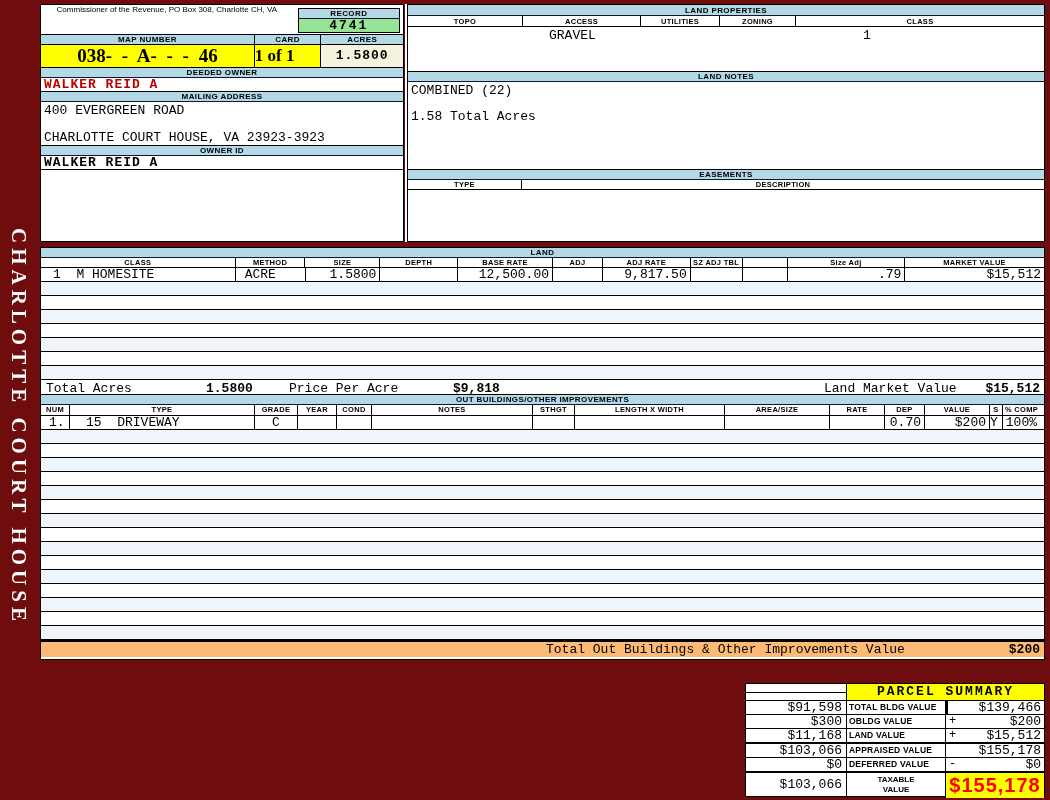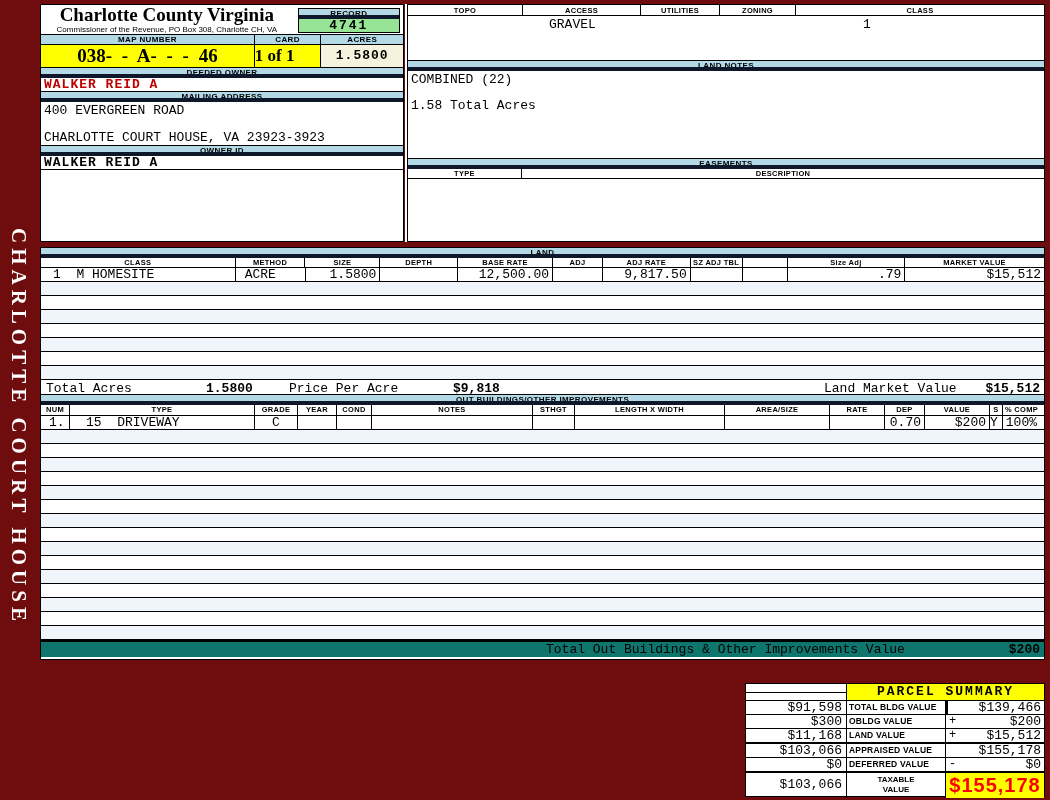--- a/index.html
+++ b/index.html
@@ -11,21 +11,21 @@
   }
   *{margin:0;padding:0;box-sizing:border-box;}
   body{width:1050px;height:800px;overflow:hidden;}
   .canvas{position:relative;width:1050px;height:800px;background:var(--maroon);font-family:var(--mono);}
   .sidebar-text{position:absolute;left:6px;top:228px;height:380px;writing-mode:vertical-rl;
     color:#fff;font:bold 21px var(--serif);letter-spacing:5px;white-space:nowrap;}
   .panel{position:absolute;background:#fff;border:1px solid #000;}
   .p-left{left:40px;top:4px;width:364px;height:238px;}
   .p-right{left:407px;top:4px;width:638px;height:238px;border-left:1px solid #000;box-shadow:-2px 0 0 #fff;}
   .p-mid{left:40px;top:247px;width:1005px;height:413px;}
-  .bar{background:var(--blue);border-bottom:4px solid #0f172a;text-align:center;
+  .bar{background:var(--blue);border-bottom:1px solid #0f172a;text-align:center;
     font:bold 8px var(--sans);letter-spacing:.4px;height:10px;line-height:10px;overflow:hidden;}
   .bar.h11{height:11px;line-height:11px;}
   .hdr-row{display:flex;background:#fff;border-bottom:1px solid #000;height:10px;}
   .hdr-row.h11{height:11px;}
   .hdr-row>div{border-right:1px solid #000;font:bold 7.5px var(--sans);letter-spacing:.3px;
     text-align:center;overflow:hidden;line-height:10px;}
   .hdr-row>div:last-child{border-right:none;}
   .hdr-row.blue>div{background:var(--blue);}
   .data-row{display:flex;background:#fff;border-bottom:1px solid #000;height:14px;
     font:13px/13px var(--mono);white-space:pre;}
@@ -71,21 +71,21 @@
   .eampty{flex:1;}
   
   .lt0{width:195px;} .lt1{width:70px;} .lt2{width:75px;} .lt3{width:78px;} .lt4{width:95px;}
   .lt5{width:50px;} .lt6{width:88px;} .lt7{width:52px;} .lt8{width:45px;} .lt9{width:118px;} .lt10{width:139px;}
   
   .ob0{width:29px;} .ob1{width:185px;} .ob2{width:43px;} .ob3{width:39px;} .ob4{width:35px;}
   .ob5{width:161px;} .ob6{width:42px;} .ob7{width:150px;} .ob8{width:105px;} .ob9{width:55px;}
   .ob10{width:40px;} .ob11{width:65px;} .ob12{width:13px;} .ob13{width:37px;}
   .totrow{position:relative;height:15px;border-bottom:1px solid #000;background:#fff;font:13px/15px var(--mono);}
   .totrow span{position:absolute;top:1px;}
-  .obtotal{position:relative;height:17px;border-top:2px solid #000;background:#0f766e;font:13px/14px var(--mono);}
+  .obtotal{position:relative;height:17px;border-top:2px solid #000;background:#fdba74;font:13px/14px var(--mono);}
   .obtotal span{position:absolute;top:1px;}
   .b{font-weight:bold;}
   
   .summary{position:absolute;left:745px;top:683px;width:300px;height:114px;background:#fff;border:1px solid #000;}
   .srow{display:flex;height:14px;border-bottom:1px solid #000;}
   .srow>div{overflow:hidden;}
   .s-prior{width:101px;border-right:1px solid #000;font:13px/13px var(--mono);text-align:right;padding-right:4px;}
   .s-label{width:99px;border-right:1px solid #000;font:bold 8.5px/13px var(--sans);padding-left:2px;letter-spacing:.2px;}
   .s-op{width:13px;font:12px/13px var(--mono);text-align:center;}
   .s-val{flex:1;font:13px/13px var(--mono);text-align:right;padding-right:3px;}
@@ -105,21 +105,20 @@
 </head>
 <body>
 
 <div class="canvas">
 
   <div class="sidebar-text">CHARLOTTE COURT HOUSE</div>
 
   <div class="panel p-left">
     <div class="titlebar">
       <div class="title-block">
-        <div class="county-title">Charlotte County Virginia</div>
         <div class="commissioner">Commissioner of the Revenue, PO Box 308, Charlotte CH, VA</div>
       </div>
       <div class="record-box">
         <div class="bar">RECORD</div>
         <div class="record-val">4741</div>
       </div>
     </div>
     <div class="idrow">
       <div style="width:215px">MAP NUMBER</div>
       <div style="width:67px">CARD</div>
@@ -135,20 +134,21 @@
     <div class="bar">MAILING ADDRESS</div>
     <div class="addr">
       <div>400 EVERGREEN ROAD</div>
       <div>CHARLOTTE COURT HOUSE, VA 23923-3923</div>
     </div>
     <div class="bar">OWNER ID</div>
     <div class="vline">WALKER REID A</div>
   </div>
 
   <div class="panel p-right">
+    <div class="bar h11">LAND PROPERTIES</div>
     <div class="hdr-row h11">
       <div style="width:115px;line-height:11px">TOPO</div>
       <div style="width:118px;line-height:11px">ACCESS</div>
       <div style="width:79px;line-height:11px">UTILITIES</div>
       <div style="width:76px;line-height:11px">ZONING</div>
       <div style="flex:1;line-height:11px">CLASS</div>
     </div>
     <div class="free">
       <span class="gravel">GRAVEL</span>
       <span class="classval">1</span>

